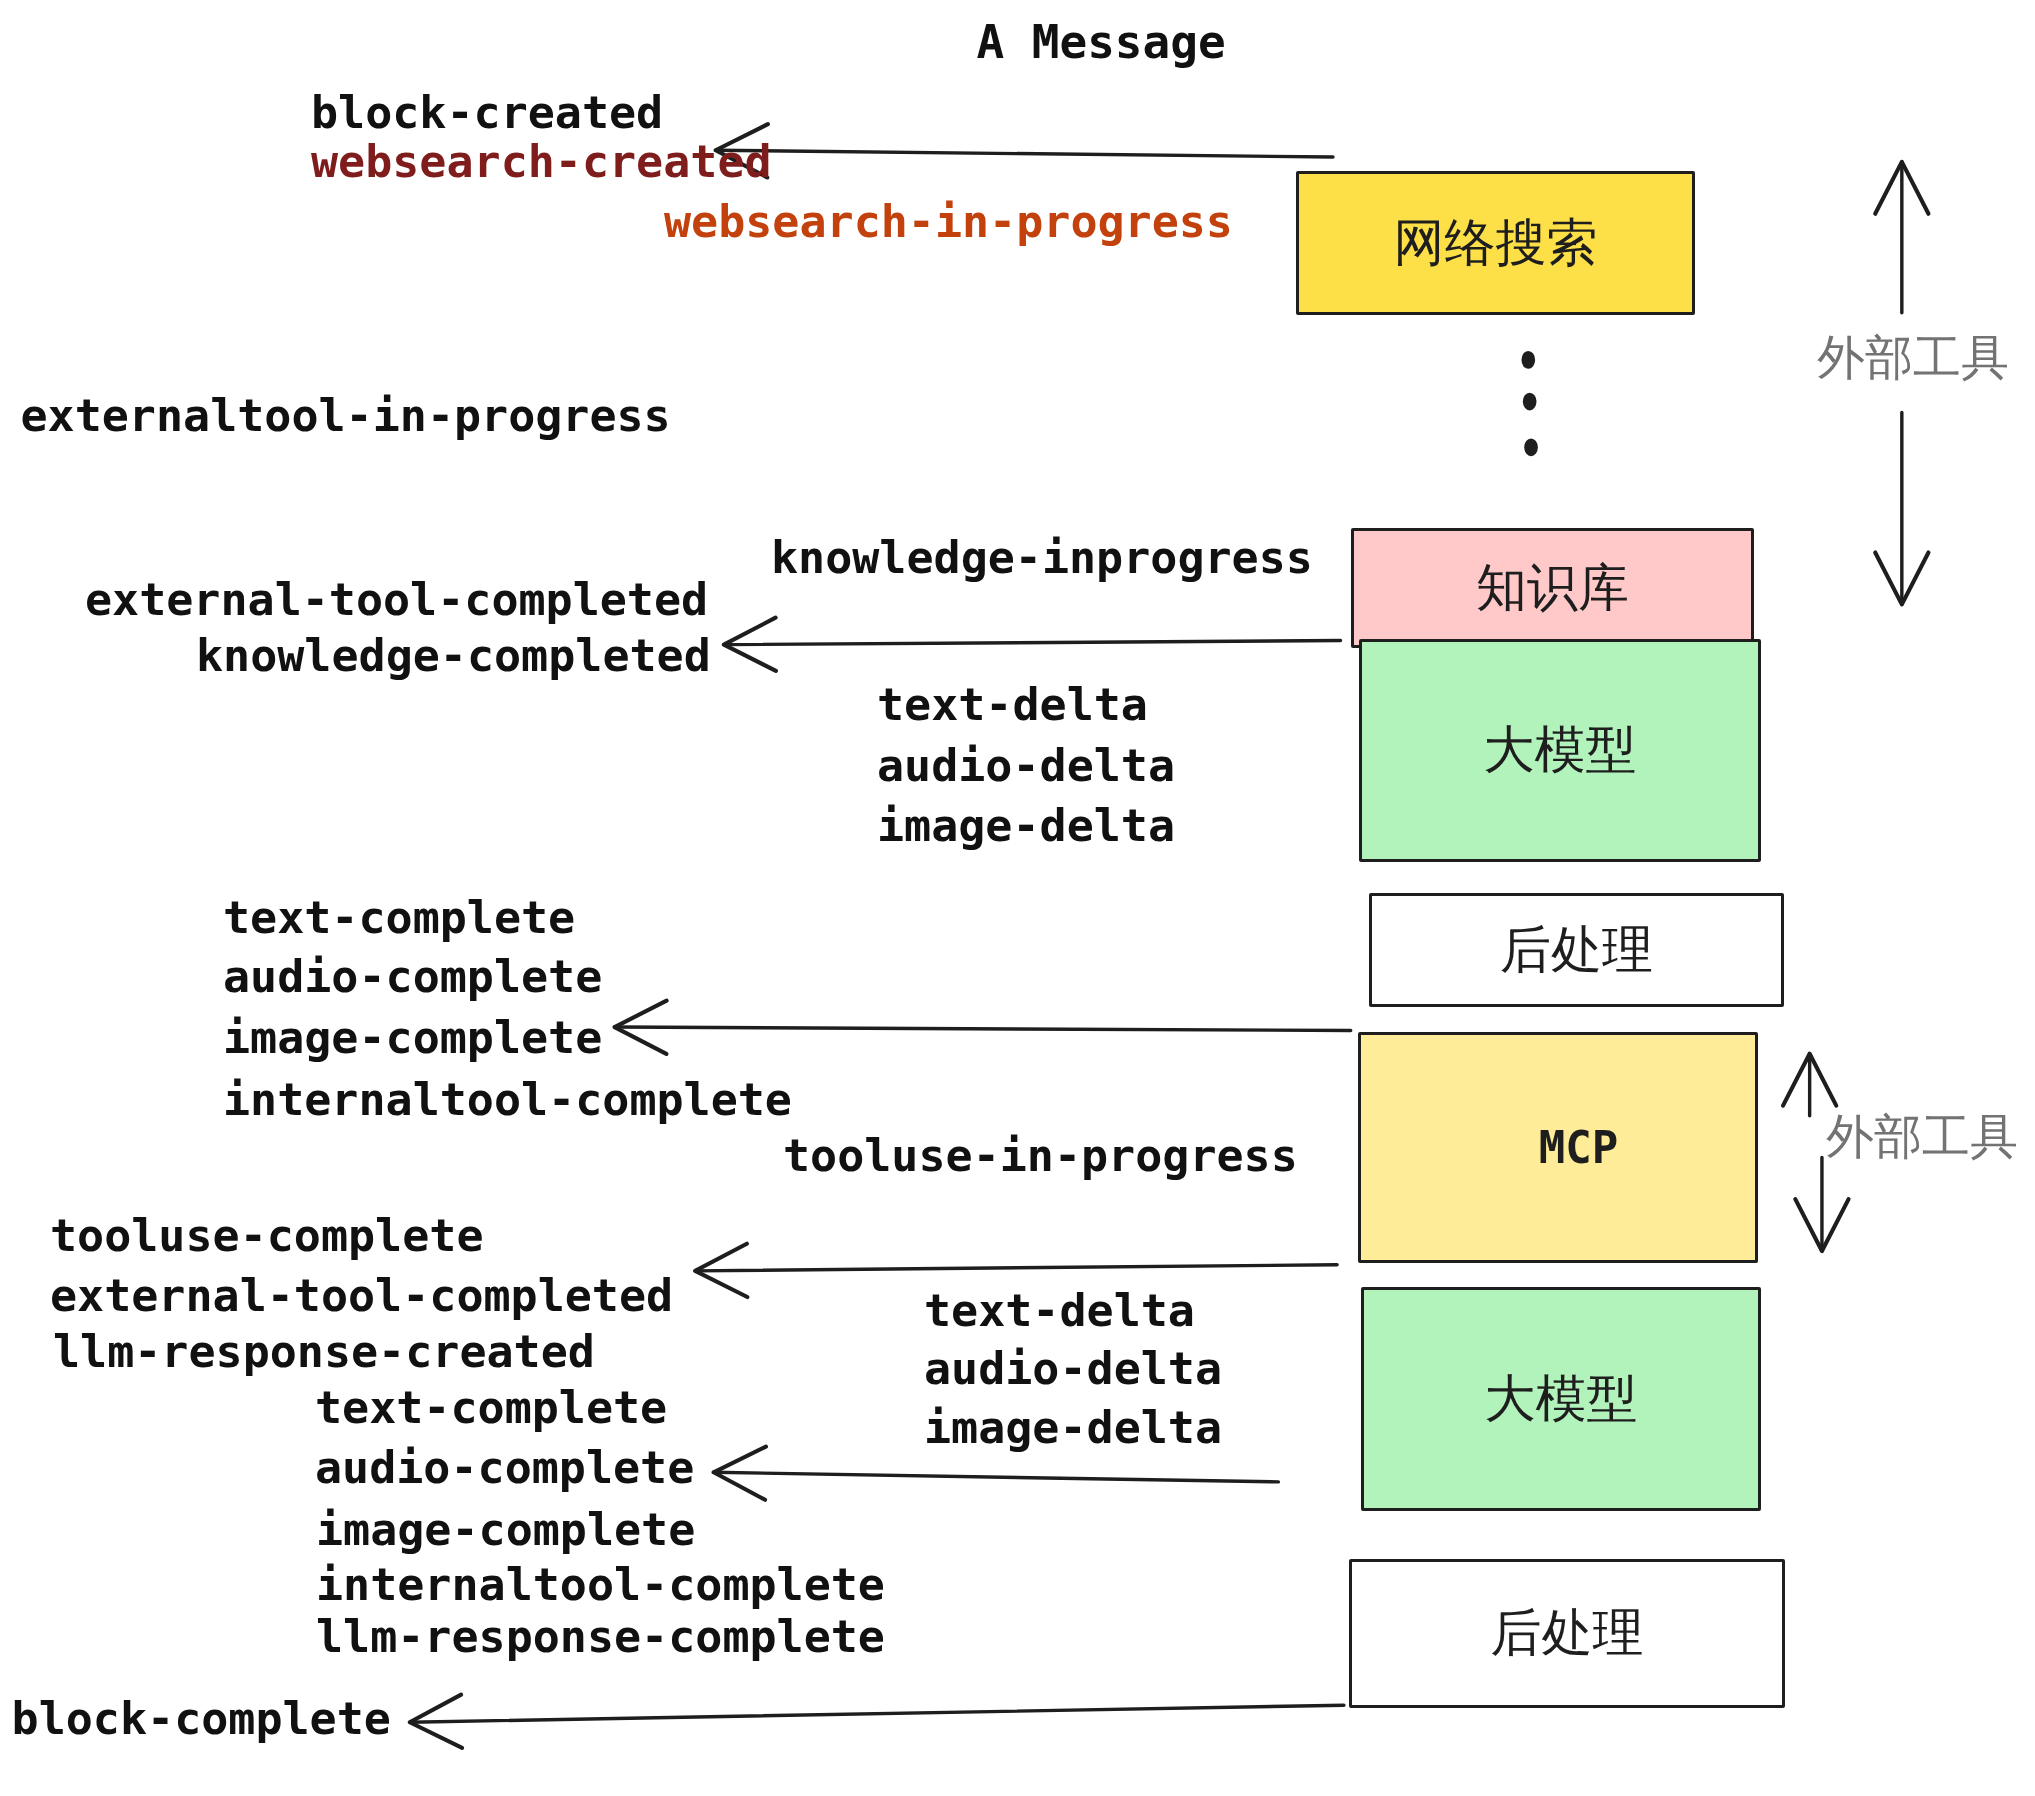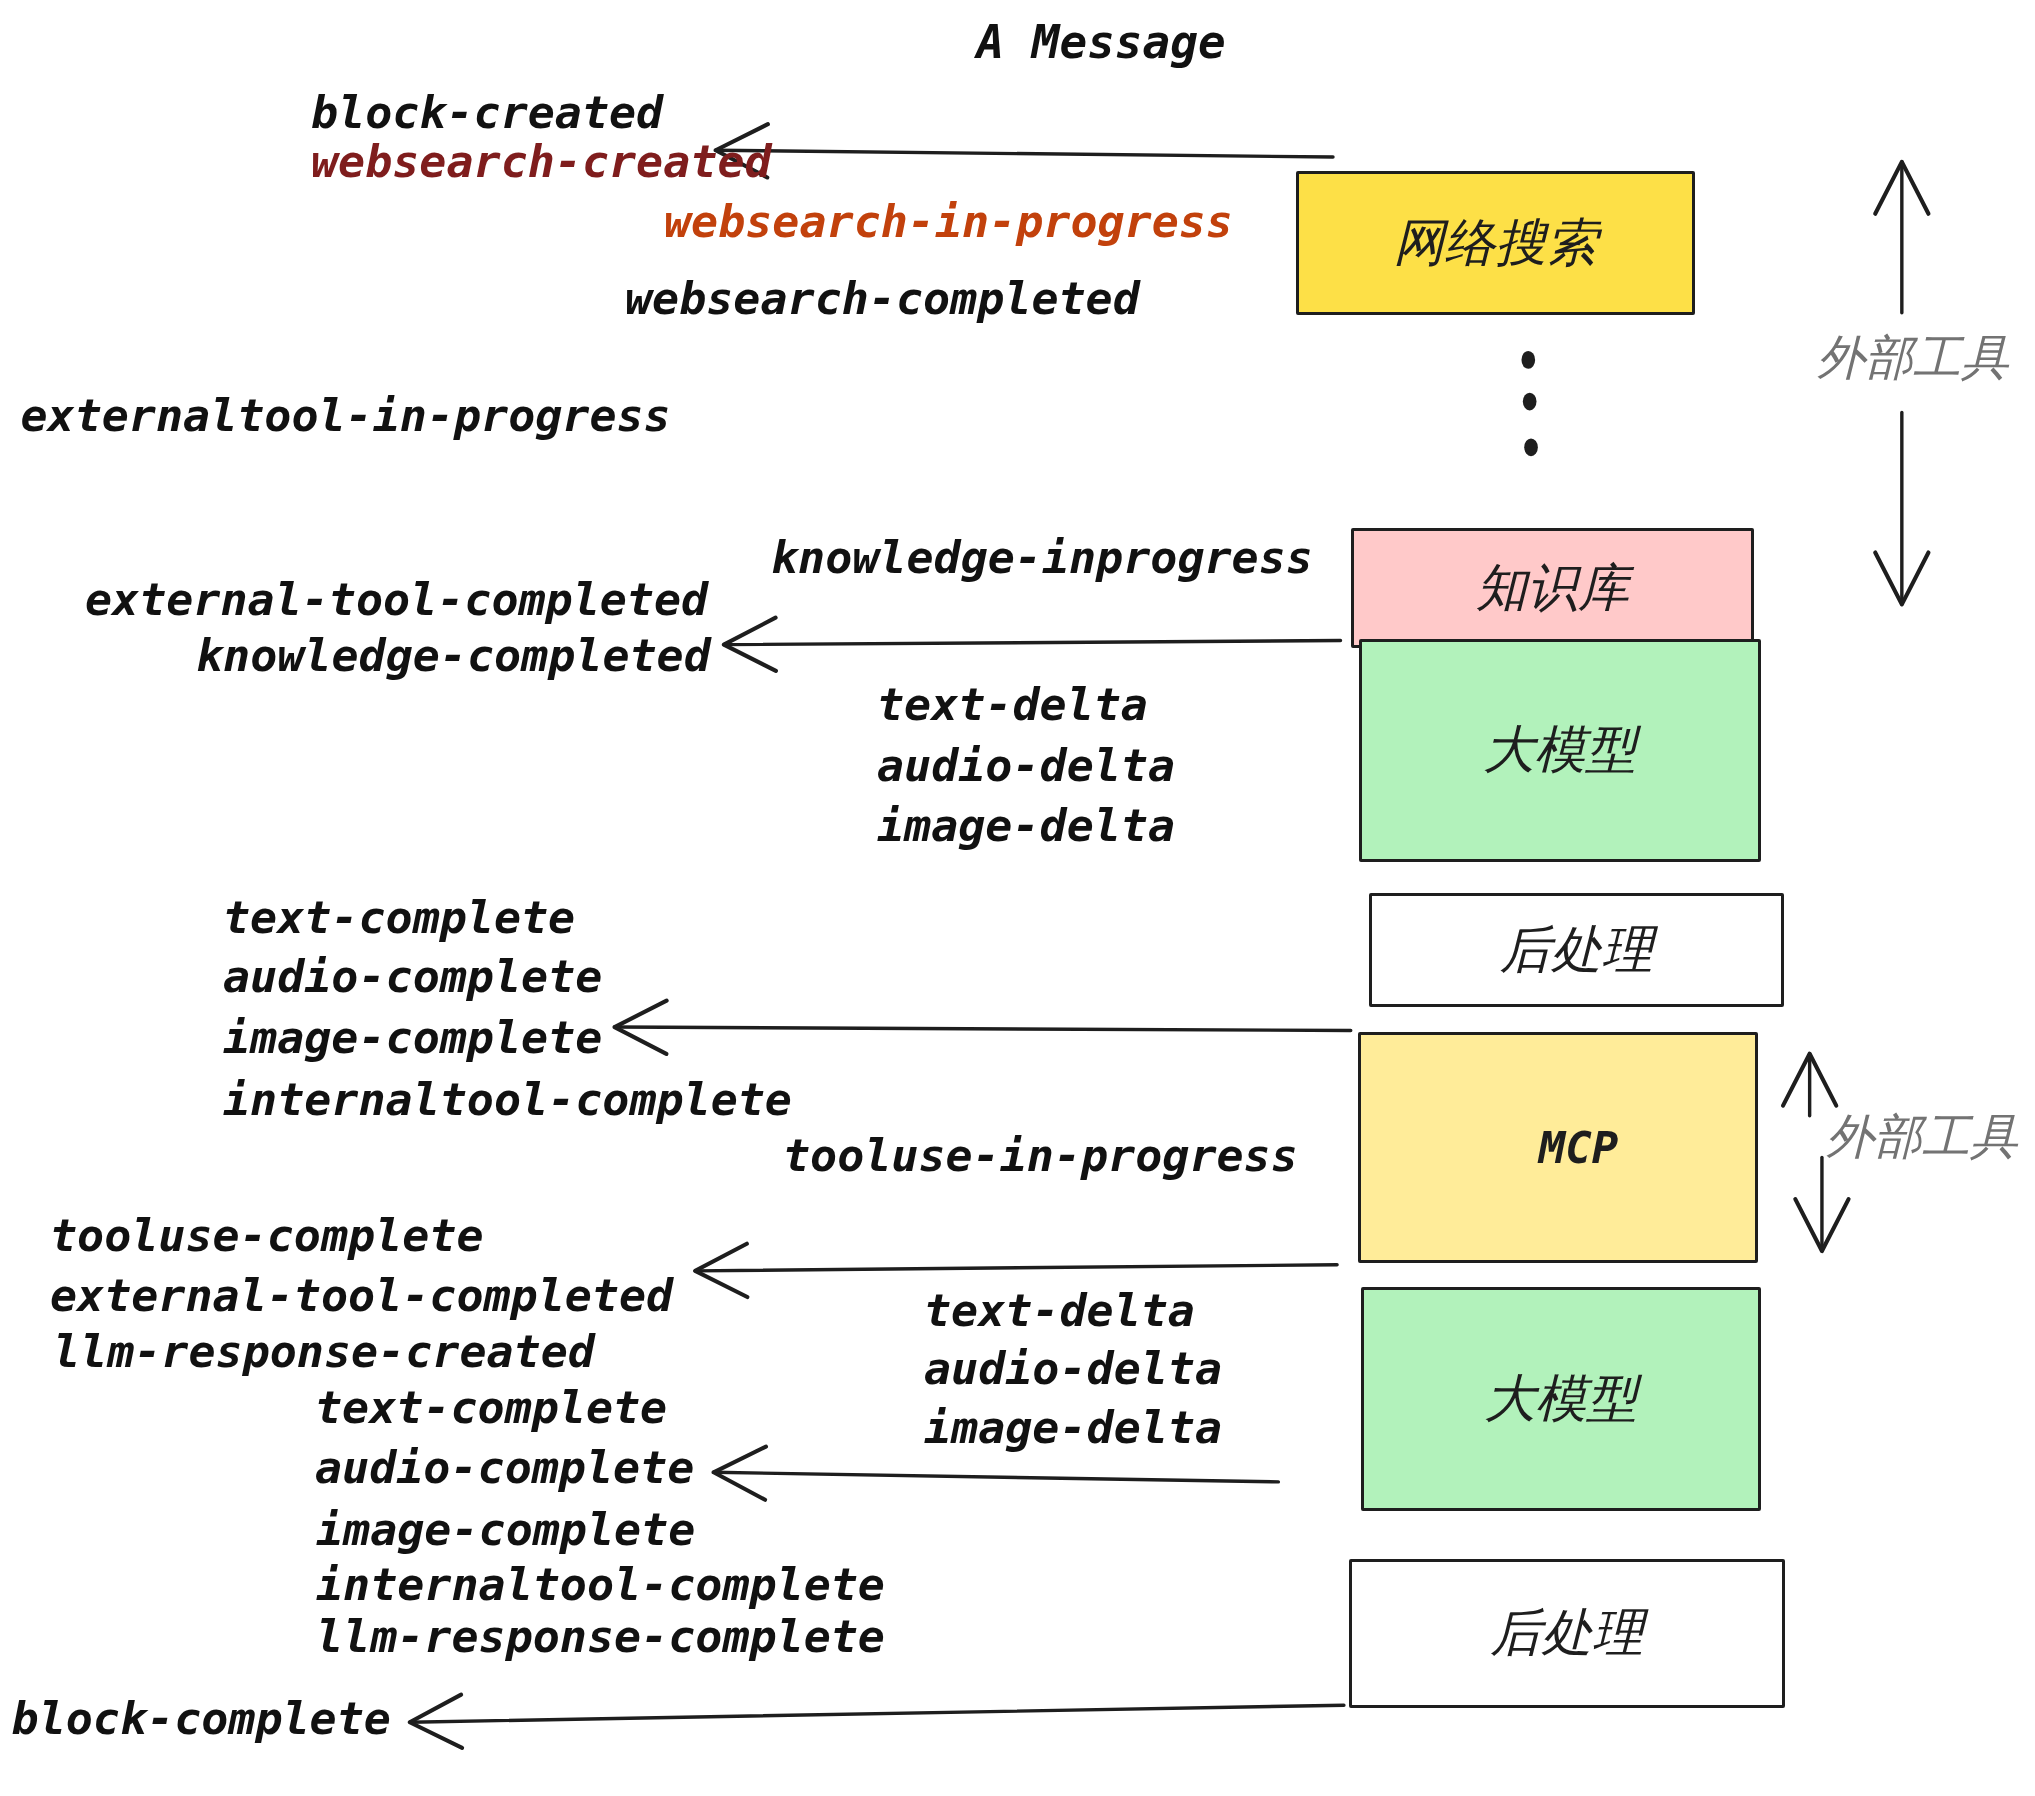--- a/index.html
+++ b/index.html
@@ -65,21 +65,21 @@
     left: 0;
     top: 0;
     width: 2035px;
     height: 1796px;
     pointer-events: none;
   }
 </style>
 </head>
 <body>
 
-<div class="canvas" id="canvas" style="width: 2035px; height: 1796px; background: rgb(255, 255, 255); font-style: italic;">
+<div class="canvas" id="canvas" style="width: 2035px; height: 1796px; background: rgb(255, 255, 255);">
   <div class="title" id="diagram-title" style="left: 1101px; top: 42px; color: rgb(17, 17, 17);">A Message</div>
 
   <svg class="arrow-layer" id="arrow-layer" xmlns="http://www.w3.org/2000/svg" viewBox="0 0 2980 2630" width="2035" height="1796">
     <defs>
       <marker id="arrowhead" markerUnits="userSpaceOnUse" markerWidth="110" markerHeight="110" refX="98" refY="55" orient="auto">
         <path d="M 22 16 L 98 55 L 22 94" fill="none" stroke="#1e1e1e" stroke-width="6" stroke-linecap="round" stroke-linejoin="round"></path>
       </marker>
     </defs>
   <line x1="1952" y1="230" x2="1048" y2="220" stroke="#1e1e1e" stroke-width="5" stroke-linecap="round" marker-end="url(#arrowhead)"></line>
       <line x1="1963" y1="938" x2="1060" y2="944" stroke="#1e1e1e" stroke-width="5" stroke-linecap="round" marker-end="url(#arrowhead)"></line>
@@ -91,21 +91,20 @@
       <line x1="2785" y1="604" x2="2785" y2="885" stroke="#1e1e1e" stroke-width="5" stroke-linecap="round" marker-end="url(#arrowhead)"></line>
       <line x1="2650" y1="1634" x2="2650" y2="1543" stroke="#1e1e1e" stroke-width="5" stroke-linecap="round" marker-end="url(#arrowhead)"></line>
       <line x1="2668" y1="1695" x2="2668" y2="1832" stroke="#1e1e1e" stroke-width="5" stroke-linecap="round" marker-end="url(#arrowhead)"></line>
       <ellipse cx="2238" cy="527" rx="10" ry="13" fill="#1e1e1e"></ellipse>
       <ellipse cx="2240" cy="588" rx="10" ry="13" fill="#1e1e1e"></ellipse>
       <ellipse cx="2242" cy="655" rx="10" ry="13" fill="#1e1e1e"></ellipse>
     </svg>
 <div class="event" style="left: 311px; top: 115px; color: rgb(17, 17, 17);">block-created</div>
     <div class="event" style="left: 311px; top: 164px; color: #7f1d1d;">websearch-created</div>
     <div class="event" style="left: 625px; top: 224px; color: #c2410c; margin-left: 39px;">websearch-in-progress</div>
-    <div class="event" style="left: 625px; top: 301px; color: rgb(17, 17, 17);">websearch-completed</div>
     <div class="event" style="left: 20.5px; top: 418px; color: rgb(17, 17, 17);">externaltool-in-progress</div>
     <div class="event" style="left: 771px; top: 560px; color: rgb(17, 17, 17);">knowledge-inprogress</div>
     <div class="event" style="left: 85px; top: 602px; color: rgb(17, 17, 17);">external-tool-completed</div>
     <div class="event" style="left: 196px; top: 658px; color: rgb(17, 17, 17);">knowledge-completed</div>
     <div class="event" style="left: 877px; top: 707px; color: rgb(17, 17, 17);">text-delta</div>
     <div class="event" style="left: 877px; top: 768px; color: rgb(17, 17, 17);">audio-delta</div>
     <div class="event" style="left: 877px; top: 828px; color: rgb(17, 17, 17);">image-delta</div>
     <div class="event" style="left: 223px; top: 920px; color: rgb(17, 17, 17);">text-complete</div>
     <div class="event" style="left: 223px; top: 979px; color: rgb(17, 17, 17);">audio-complete</div>
     <div class="event" style="left: 223px; top: 1040px; color: rgb(17, 17, 17);">image-complete</div>

